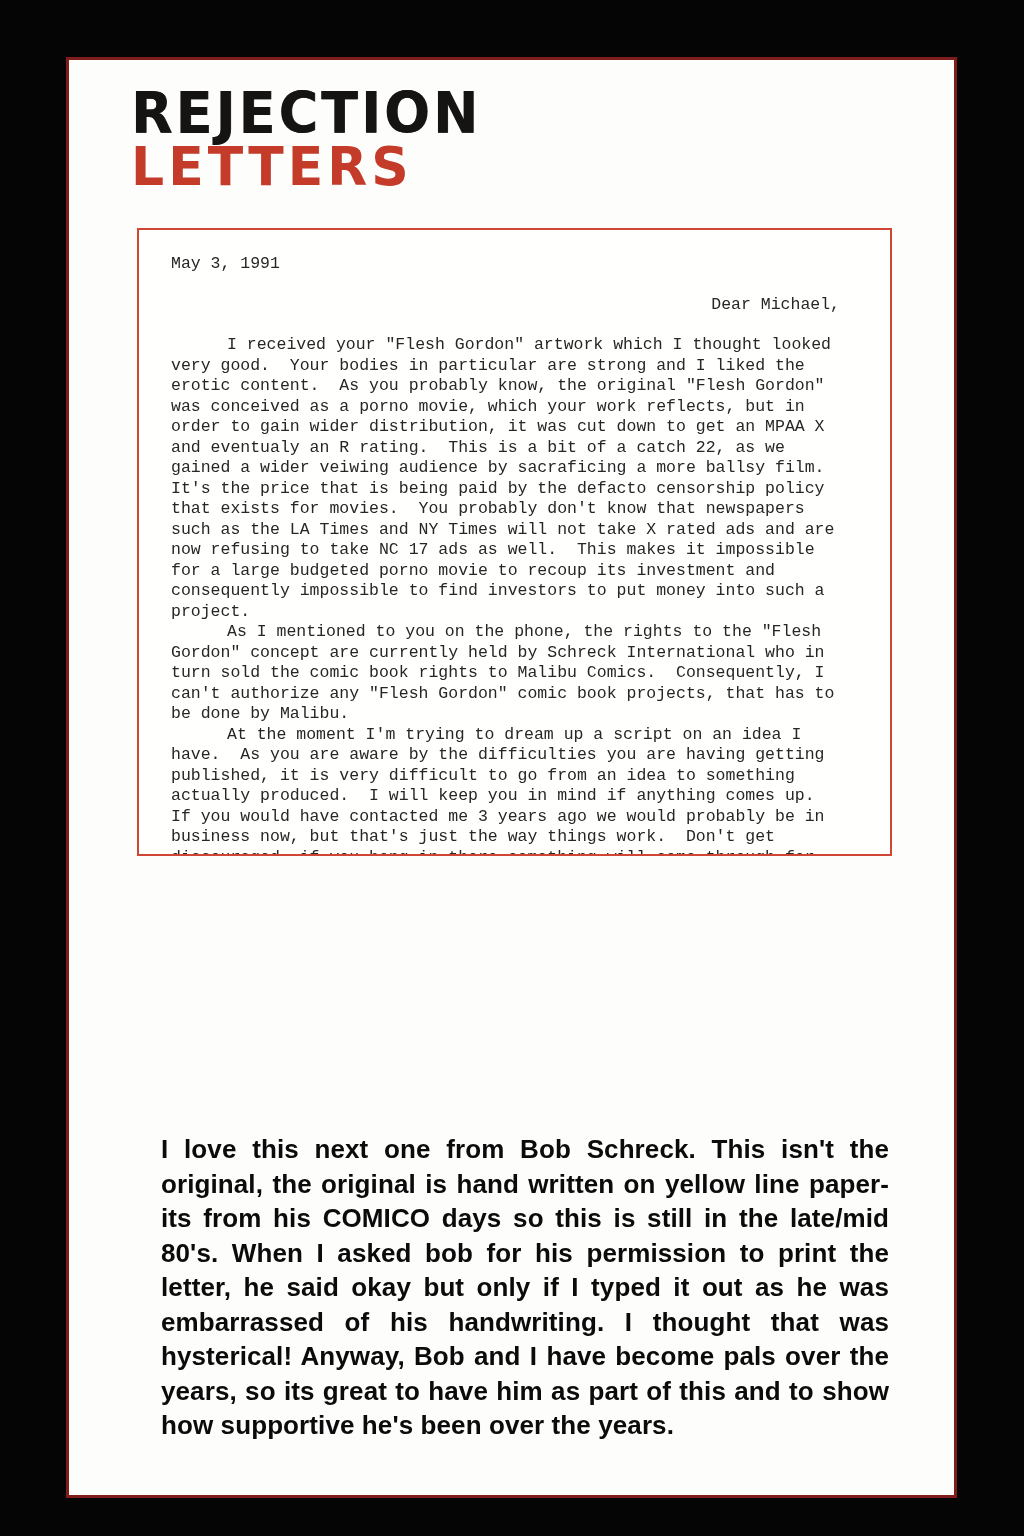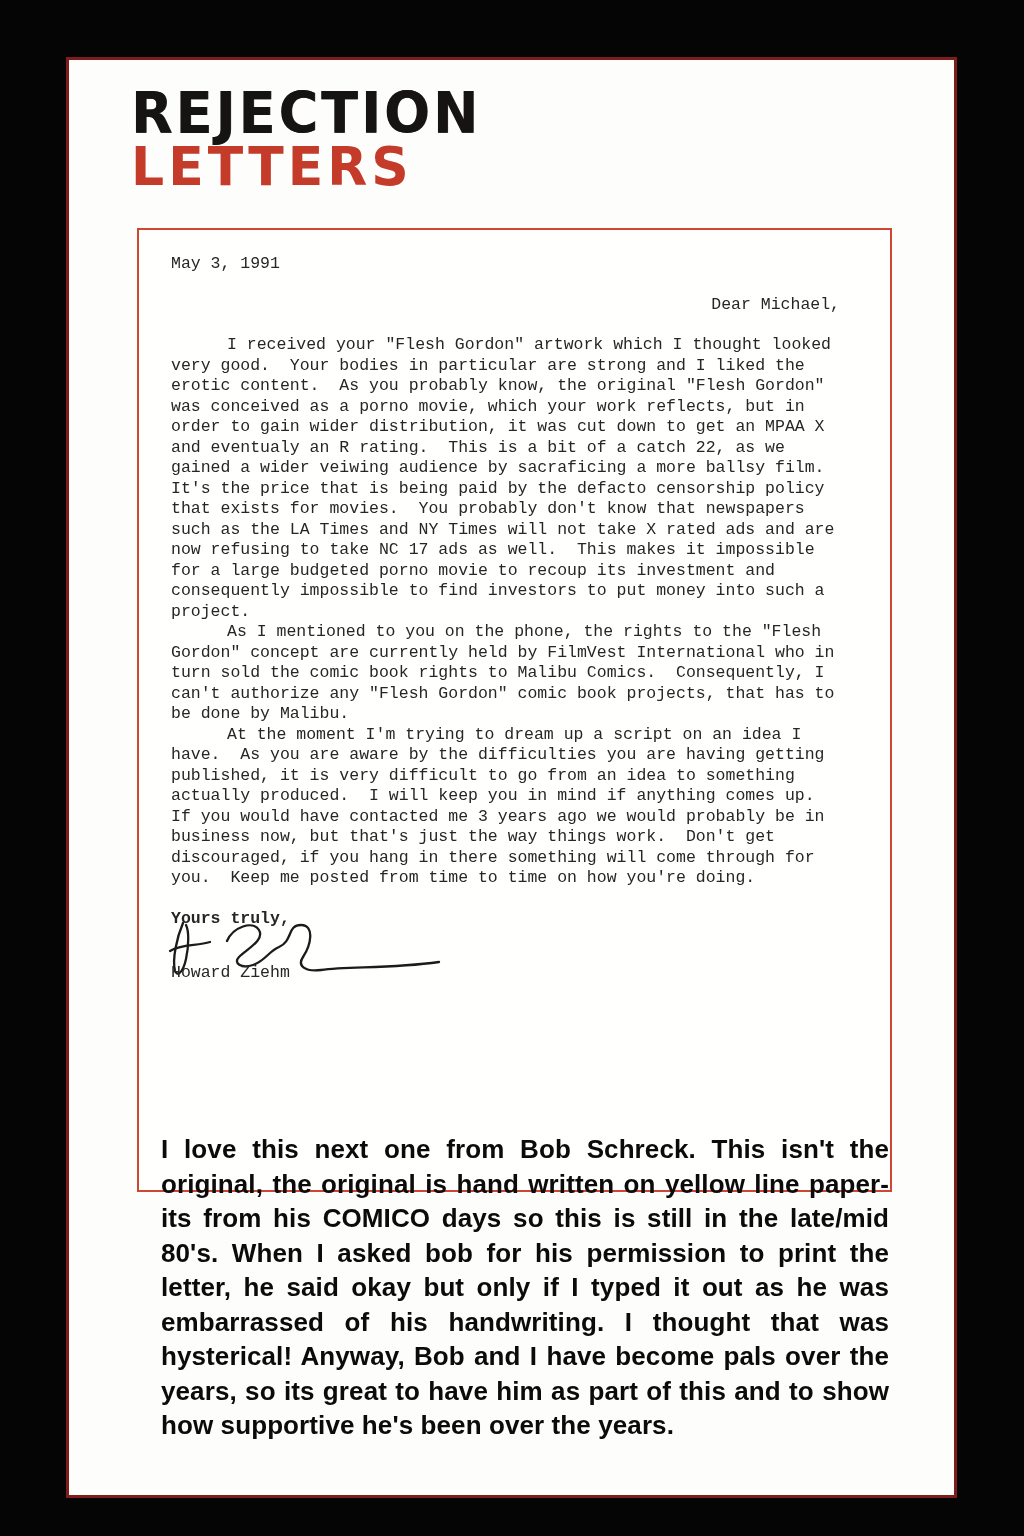--- a/index.html
+++ b/index.html
@@ -52,21 +52,21 @@
     color: #c43b2a;
     margin-top: 4px;
     transform: scaleY(1.02);
     transform-origin: left top;
   }
   .letter {
     position: absolute;
     left: 68px;
     top: 168px;
     width: 755px;
-    height: 964px;
+    height: 628px;
     box-sizing: border-box;
     border: 2px solid #d04634;
     padding: 24px 50px 16px 32px;
     background: #fffffe;
     overflow: hidden;
     font-family: "Liberation Mono", "DejaVu Sans Mono", monospace;
     font-size: 16.5px;
     line-height: 20.5px;
     color: #262626;
   }
@@ -106,21 +106,21 @@
 
     <div class="title-block">
       <div class="title1">REJECTION</div>
       <div class="title2">LETTERS</div>
     </div>
 
     <div class="letter">
       <p class="date">May 3, 1991</p>
       <p class="salut">Dear Michael,</p>
       <p class="para">I received your "Flesh Gordon" artwork which I thought looked very good.  Your bodies in particular are strong and I liked the erotic content.  As you probably know, the original "Flesh Gordon" was conceived as a porno movie, which your work reflects, but in order to gain wider distribution, it was cut down to get an MPAA X and eventualy an R rating.  This is a bit of a catch 22, as we gained a wider veiwing audience by sacraficing a more ballsy film.  It's the price that is being paid by the defacto censorship policy that exists for movies.  You probably don't know that newspapers such as the LA Times and NY Times will not take X rated ads and are now refusing to take NC 17 ads as well.  This makes it impossible for a large budgeted porno movie to recoup its investment and consequently impossible to find investors to put money into such a project.</p>
-      <p class="para">As I mentioned to you on the phone, the rights to the "Flesh Gordon" concept are currently held by FilmVest International who in turn sold the comic book rights to Malibu Comics.  Consequently, I can't authorize any "Flesh Gordon" comic book projects, that has to be done by Malibu.</p>
+      <p class="para">As I mentioned to you on the phone, the rights to the "Flesh Gordon" concept are currently held by Schreck International who in turn sold the comic book rights to Malibu Comics.  Consequently, I can't authorize any "Flesh Gordon" comic book projects, that has to be done by Malibu.</p>
       <p class="para">At the moment I'm trying to dream up a script on an idea I have.  As you are aware by the difficulties you are having getting published, it is very difficult to go from an idea to something actually produced.  I will keep you in mind if anything comes up. If you would have contacted me 3 years ago we would probably be in business now, but that's just the way things work.  Don't get discouraged, if you hang in there something will come through for you.  Keep me posted from time to time on how you're doing.</p>
       <p class="closing">Yours truly,</p>
 
       <div class="sig-wrap">
         <svg width="280" height="66" viewBox="0 0 280 66" aria-hidden="true">
           <g fill="none" stroke="#1b1b1b" stroke-width="2.3" stroke-linecap="round">
             <path d="M16 8 C 10 22, 5 44, 8 56 C 10 62, 16 58, 19 44 C 22 30, 22 16, 19 10"></path>
             <path d="M3 36 C 14 29, 30 31, 43 27"></path>
             <path d="M60 26 C 66 12, 86 5, 92 15 C 98 25, 80 34, 72 42 C 66 48, 74 54, 86 50 C 98 46, 102 36, 112 32 C 126 26, 120 10, 134 10 C 148 10, 144 30, 136 42 C 130 51, 138 57, 154 55 C 182 51, 222 54, 272 47"></path>
           </g>

